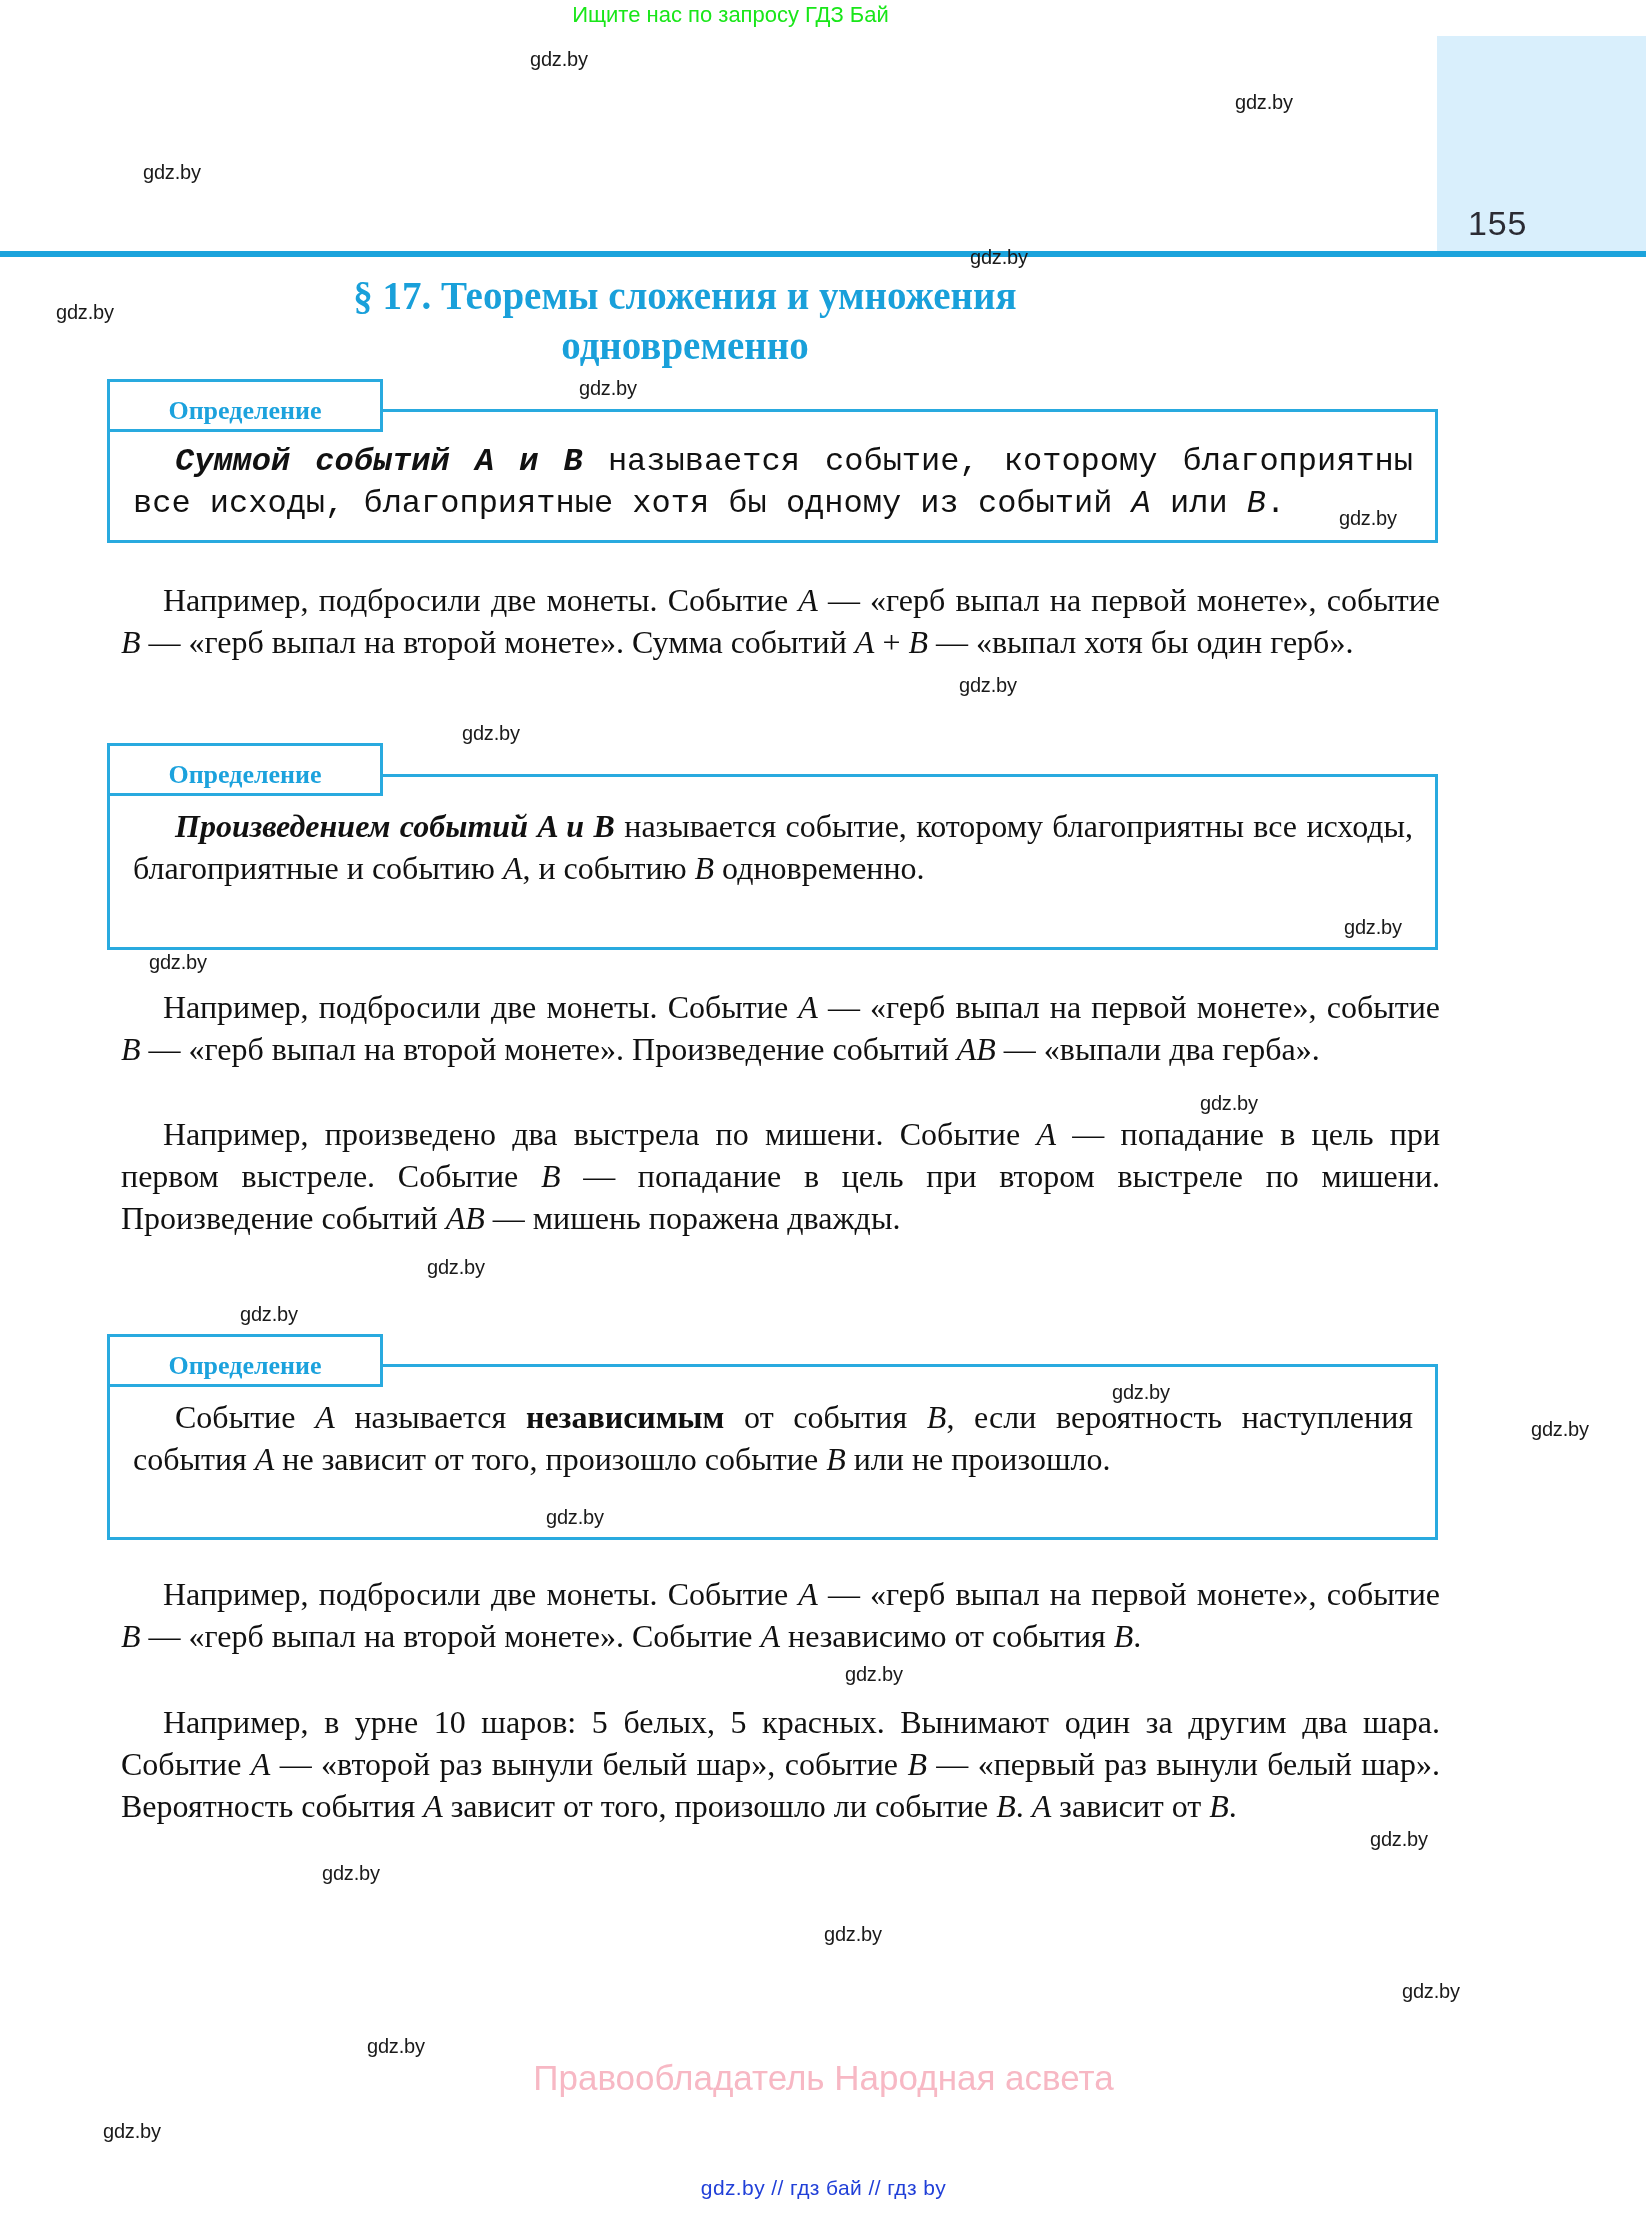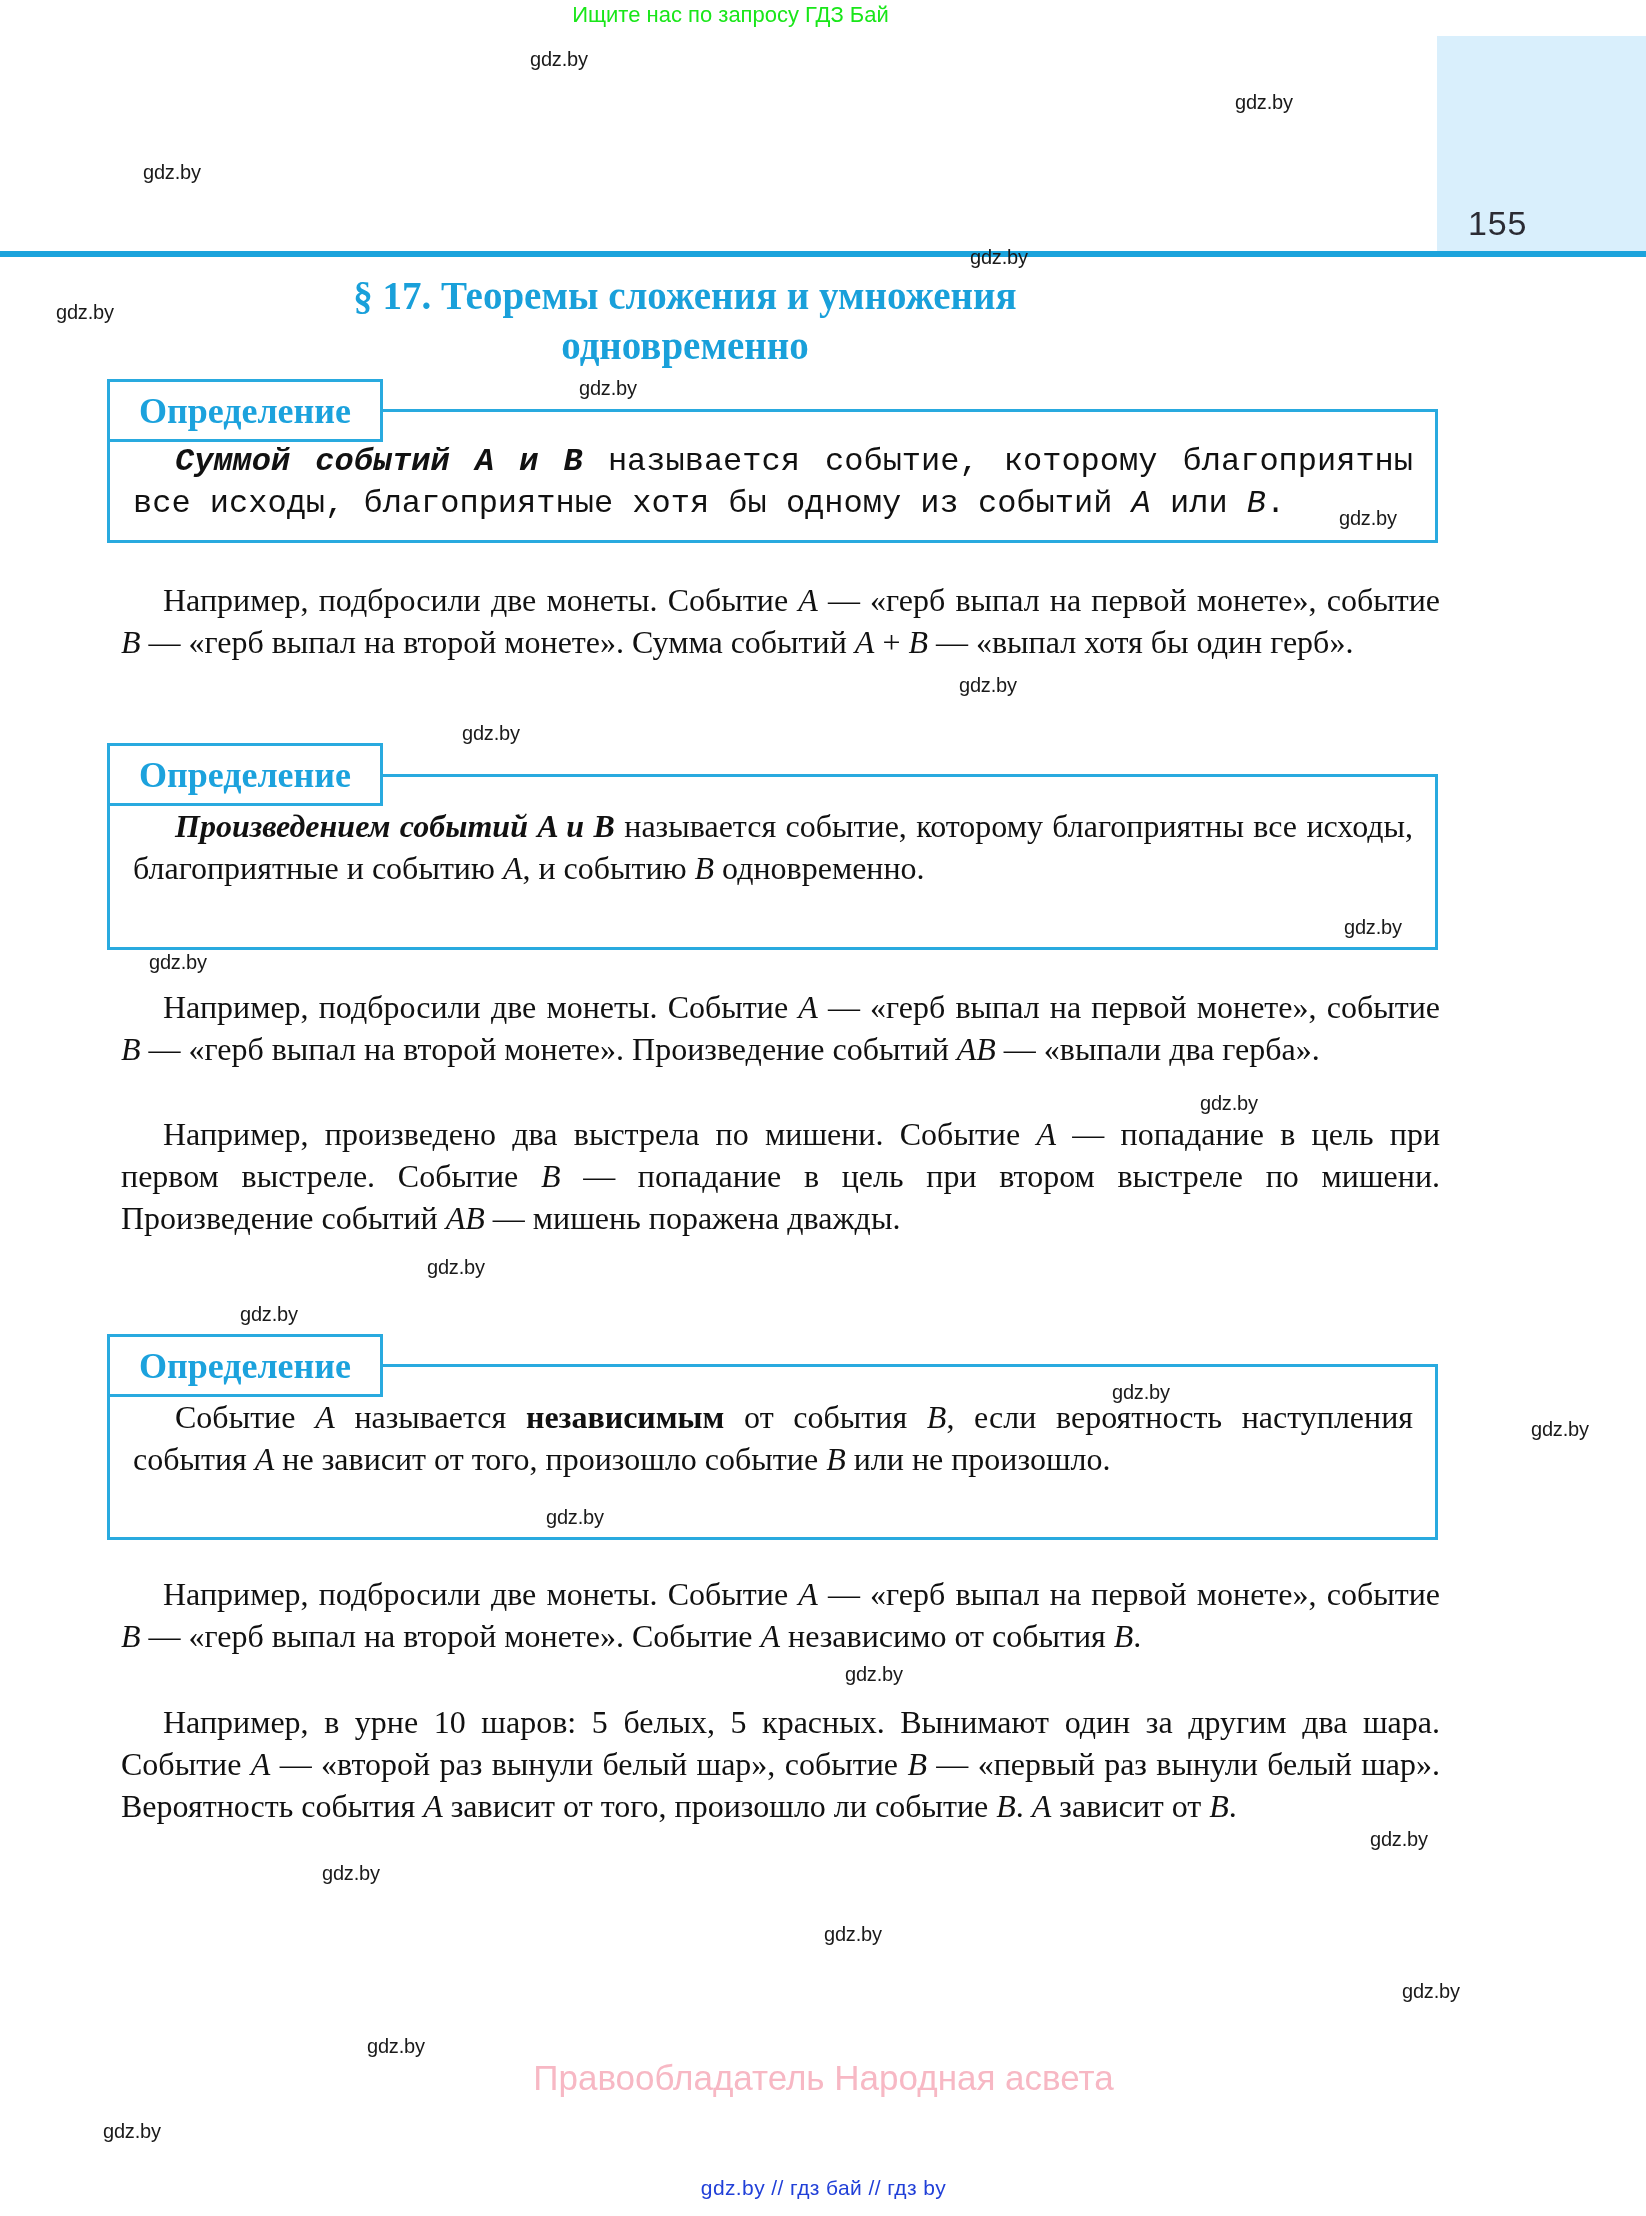--- a/index.html
+++ b/index.html
@@ -101,25 +101,25 @@
     background: transparent;
   }
   .deflabel {
     position: absolute;
     background: #ffffff;
     border: 3.2px solid #29aadf;
     box-sizing: border-box;
     color: #1ca2dd;
     font-family: "Liberation Serif", "DejaVu Serif", serif;
     font-weight: bold;
-    font-size: 36px;
+    font-size: 26px;
     line-height: 58px;
     text-align: center;
     width: 276px;
-    height: 63px;
+    height: 53px;
     z-index: 4;
   }
   .deftext {
     position: absolute;
     font-family: "Liberation Serif", "DejaVu Serif", serif;
     font-size: 32px;
     line-height: 42px;
     color: #111111;
     text-align: justify;
     text-indent: 42px;

